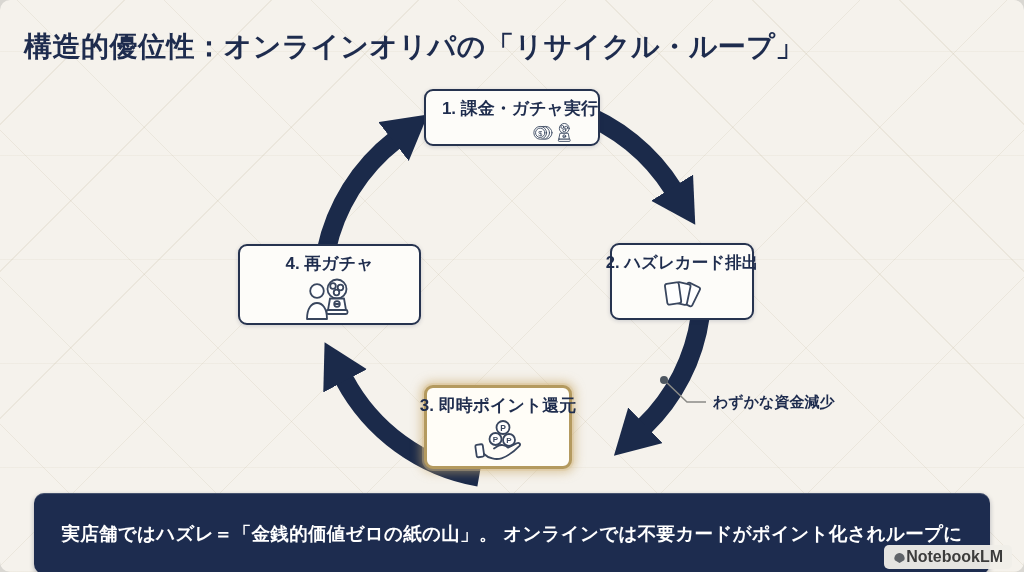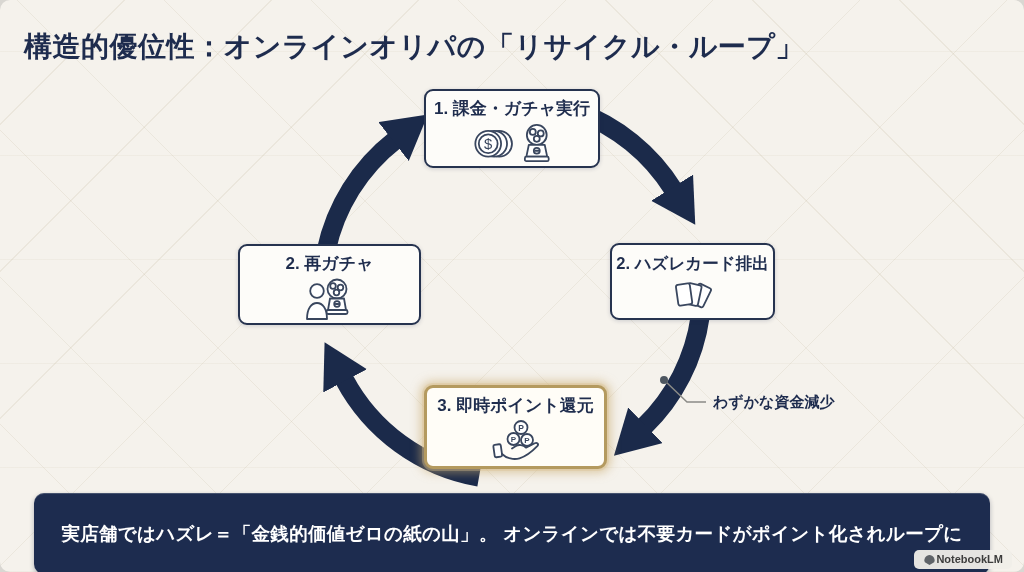--- a/index.html
+++ b/index.html
@@ -33,23 +33,23 @@
     position:absolute;z-index:3;font-size:15px;font-weight:bold;color:#1e2c4e;white-space:nowrap;text-align:right;
   }
   .banner{
     position:absolute;left:34px;top:493px;width:956px;height:81px;z-index:4;
     background:#1d2c4f;border-radius:10px;
     box-shadow:inset 0 1px 0 rgba(255,255,255,.18), 0 2px 5px rgba(20,30,60,.3);
     display:flex;flex-direction:column;justify-content:center;align-items:center;
   }
   .banner-line{color:#ffffff;font-size:18.5px;font-weight:bold;line-height:24px;white-space:nowrap;letter-spacing:.3px;}
   .watermark{
-    position:absolute;right:12px;bottom:3px;z-index:5;display:flex;
+    position:absolute;right:12px;bottom:3px;z-index:5;display:flex;align-items:center;
     background:rgba(240,238,233,.95);border-radius:5px;padding:3px 9px;
-    font-size:11px;color:#3c3c3c;font-weight:bold;
+    font-size:16px;color:#3c3c3c;font-weight:bold;
   }
   .icon-stroke{stroke:#39465e;stroke-width:1.8;fill:none;stroke-linecap:round;stroke-linejoin:round;}
   .icon-fill-white{stroke:#39465e;stroke-width:1.8;fill:#ffffff;stroke-linecap:round;stroke-linejoin:round;}
 </style>
 </head>
 <body>
 
 <div class="stage">
 
   <div class="title">構造的優位性：オンラインオリパの「リサイクル・ループ」</div>
@@ -65,21 +65,21 @@
       <path d="M 700.2 316.4 A 190 190 0 0 1 644 426.7" marker-end="url(#ah)"></path>
       <path d="M 479 477.1 A 190 190 0 0 1 344.2 379.2" marker-end="url(#ah)"></path>
       <path d="M 326.2 250.5 A 190 190 0 0 1 395 140.3" marker-end="url(#ah)"></path>
     </g>
     <g>
       <polyline points="664,380 687,402 706,402" fill="none" stroke="#8a8a86" stroke-width="1.5"></polyline>
       <circle cx="664" cy="380" r="4" fill="#4d5660"></circle>
     </g>
   </svg>
 
-  <div class="step-box" style="left:424px;top:89px;width:176px;height:79px;">
+  <div class="step-box" style="left:424px;top:89px;width:176px;height:57px;align-items:flex-end;">
     <div class="step-label">1. 課金・ガチャ実行</div>
     <svg class="step-icon" width="92" height="44" viewBox="0 0 92 44">
       <g>
         <circle class="icon-fill-white" cx="33" cy="22" r="13"></circle>
         <circle class="icon-fill-white" cx="28" cy="22" r="13"></circle>
         <circle class="icon-fill-white" cx="22" cy="22" r="13"></circle>
         <circle class="icon-stroke" cx="22" cy="22" r="9.5"></circle>
         <text x="22" y="27.5" font-size="15" text-anchor="middle" fill="#39465e" font-family="'DejaVu Sans',sans-serif">$</text>
       </g>
       <g transform="translate(54,2)">
@@ -88,49 +88,49 @@
         <circle class="icon-stroke" cx="21" cy="9.5" r="3"></circle>
         <circle class="icon-stroke" cx="17" cy="15" r="3"></circle>
         <path class="icon-fill-white" d="M9,21 L25,21 L27.5,33 L6.5,33 Z"></path>
         <circle class="icon-stroke" cx="17" cy="27" r="3"></circle>
         <line class="icon-stroke" x1="15.5" y1="27" x2="18.5" y2="27"></line>
         <rect class="icon-fill-white" x="5" y="33" width="24" height="4.5" rx="1.5"></rect>
       </g>
     </svg>
   </div>
 
-  <div class="step-box" style="left:610px;top:243px;width:165px;height:77px;justify-content:center;">
+  <div class="step-box" style="left:610px;top:243px;width:144px;height:77px;">
     <div class="step-label" style="font-size:16.5px">2. ハズレカード排出</div>
     <svg class="step-icon" width="44" height="40" viewBox="0 0 44 40">
       <rect class="icon-fill-white" x="23" y="8" width="14" height="21" rx="2" transform="rotate(26 30 18)"></rect>
       <rect class="icon-fill-white" x="15" y="7" width="14" height="21" rx="2" transform="rotate(12 22 17)"></rect>
       <rect class="icon-fill-white" x="6" y="7" width="14" height="21" rx="2" transform="rotate(-8 13 17)"></rect>
     </svg>
   </div>
 
-  <div class="step-box gold" style="left:424px;top:385px;width:183px;height:84px;">
+  <div class="step-box gold" style="left:424px;top:385px;width:148px;height:84px;">
     <div class="step-label">3. 即時ポイント還元</div>
     <svg class="step-icon" width="56" height="45" viewBox="0 0 56 45">
       <g>
         <circle class="icon-fill-white" cx="33" cy="8.5" r="6.5"></circle>
         <text x="33" y="11.6" font-size="8.5" font-weight="bold" text-anchor="middle" fill="#39465e">P</text>
         <circle class="icon-fill-white" cx="25.5" cy="20" r="6"></circle>
         <text x="25.5" y="23" font-size="8" font-weight="bold" text-anchor="middle" fill="#39465e">P</text>
         <circle class="icon-fill-white" cx="39" cy="21" r="6"></circle>
         <text x="39" y="24" font-size="8" font-weight="bold" text-anchor="middle" fill="#39465e">P</text>
       </g>
       <g>
         <rect class="icon-fill-white" x="6" y="25.5" width="7.5" height="12.5" rx="1.5" transform="rotate(-8 9.75 31.75)"></rect>
         <path class="icon-stroke" d="M14,35 C18.5,39.5 26,41 31.5,39.3 C38.5,37 45,31.5 49.5,26.8 C51,25 49,23.2 46.8,24.3 L38,28.7 C35.5,25.7 30.5,25.2 27.5,27.2 L24,29.5"></path>
       </g>
     </svg>
   </div>
 
   <div class="step-box" style="left:238px;top:244px;width:183px;height:81px;">
-    <div class="step-label">2. 再ガチャ</div>
+    <div class="step-label">4. 再ガチャ</div>
     <svg class="step-icon" width="52" height="43" viewBox="0 0 52 43">
       <g>
         <circle class="icon-fill-white" cx="33" cy="12" r="9.5"></circle>
         <circle class="icon-stroke" cx="29" cy="9" r="2.8"></circle>
         <circle class="icon-stroke" cx="36.5" cy="10.5" r="2.8"></circle>
         <circle class="icon-stroke" cx="32.5" cy="15.5" r="2.8"></circle>
         <path class="icon-fill-white" d="M26,21.5 L40,21.5 L42,33 L24,33 Z"></path>
         <circle class="icon-stroke" cx="33" cy="27" r="2.8"></circle>
         <line class="icon-stroke" x1="31.6" y1="27" x2="34.4" y2="27"></line>
         <rect class="icon-fill-white" x="22.5" y="33" width="21" height="4" rx="1.5"></rect>

